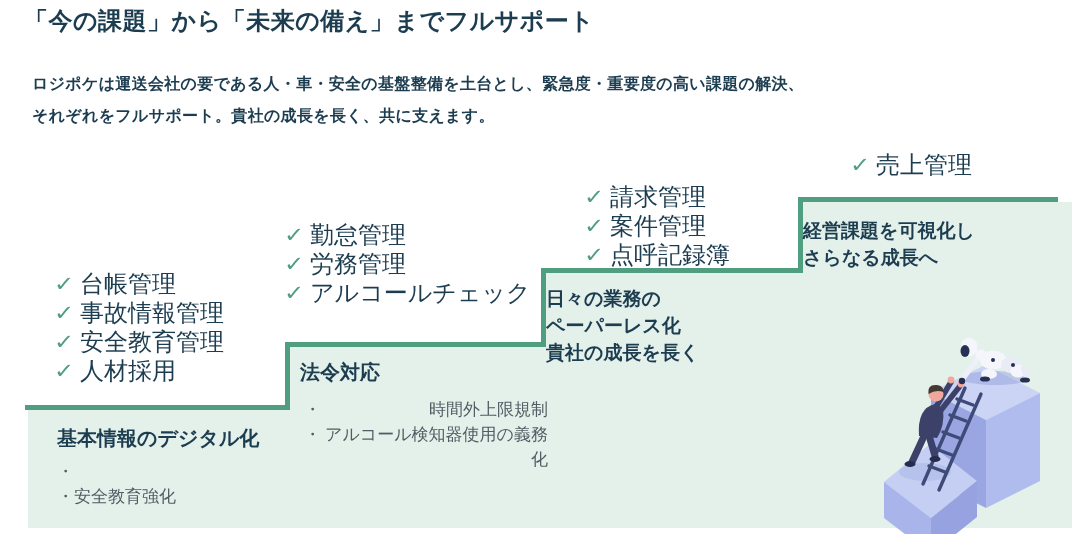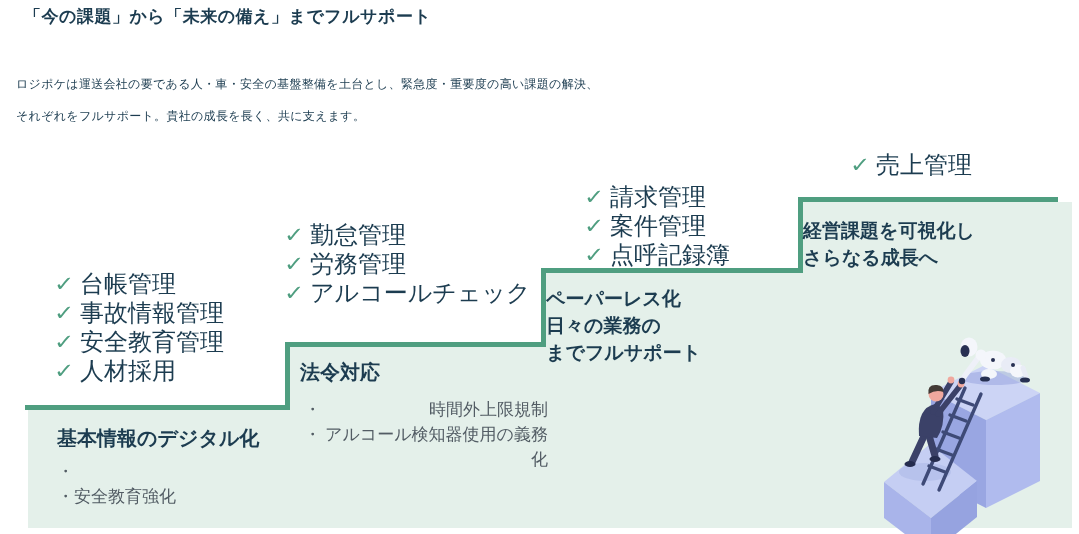--- a/index.html
+++ b/index.html
@@ -8,25 +8,25 @@
     position:relative;
     width:1079px; height:534px;
     background:#ffffff;
     overflow:hidden;
     font-family:"DejaVu Sans","Liberation Sans",sans-serif;
     color:#1c3c50;
   }
   .abs { position:absolute; }
   .title {
     left:24px; top:5px;
-    font-size:17px; font-weight:700; letter-spacing:0.5px;
+    font-size:24px; font-weight:700; letter-spacing:0.5px;
   }
   .subtitle {
-    left:16px; top:68px;
-    font-size:12px; font-weight:400; line-height:32px; letter-spacing:0.3px;
+    left:32px; top:68px;
+    font-size:16px; font-weight:700; line-height:32px; letter-spacing:0.3px;
   }
   .stairs-svg { left:0; top:0; width:1079px; height:534px; }
   .checklist { display:flex; flex-direction:column; }
   .check-item { display:flex; align-items:center; height:29px; }
   .check-mark {
     width:26px; font-size:21px; font-weight:900; color:#4f9e80;
     transform:scaleX(1.15); transform-origin:left center;
   }
   .check-label { font-size:24px; color:#1c3c50; }
   .list1 { left:54px;  top:269px; }
@@ -137,23 +137,23 @@
     <span class="bullet-dot">・</span>
     <span class="bullet-text">時間外上限規制</span>
   </div>
   <div class="bullet-row">
     <span class="bullet-dot">・</span>
     <span class="bullet-text">アルコール検知器使用の義務化</span>
   </div>
 </div>
 
 <div class="abs label-multi label3">
+  <div>日々の業務の</div>
   <div>ペーパーレス化</div>
-  <div>日々の業務の</div>
-  <div>までフルサポート</div>
+  <div>貴社の成長を長く</div>
 </div>
 
 <div class="abs label-multi label4">
   <div>経営課題を可視化し</div>
   <div>さらなる成長へ</div>
 </div>
 
 <svg class="abs illo" viewBox="0 0 210 242" xmlns="http://www.w3.org/2000/svg">
 
   <g>

